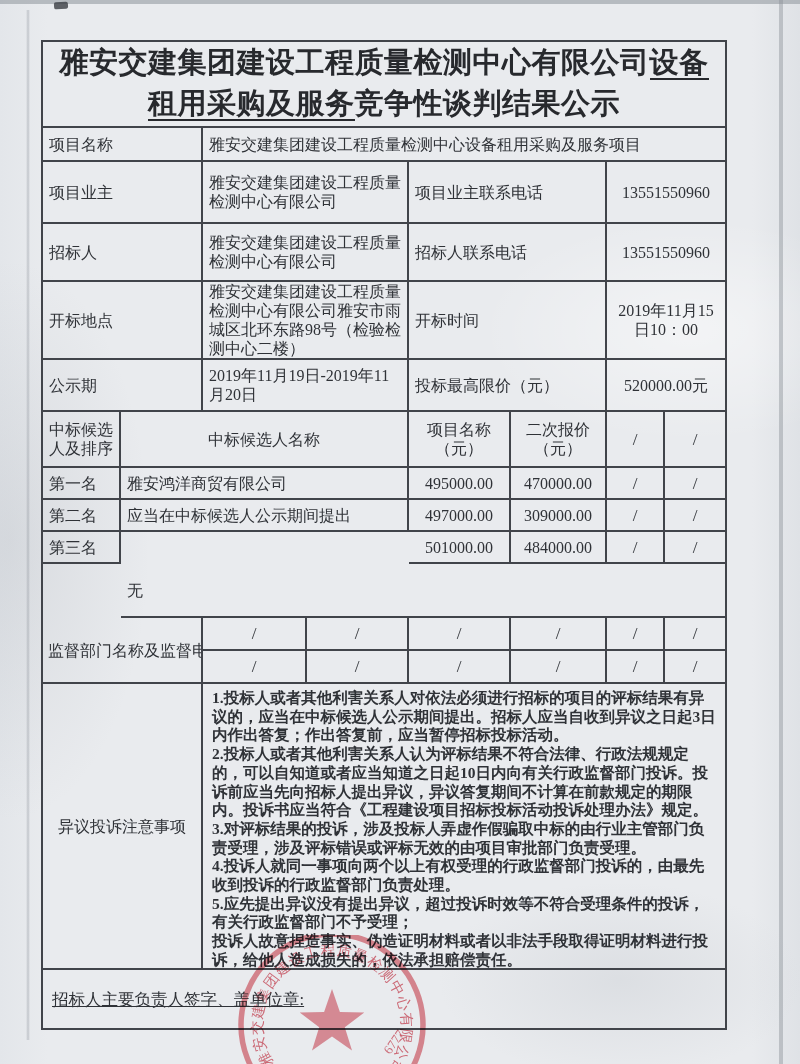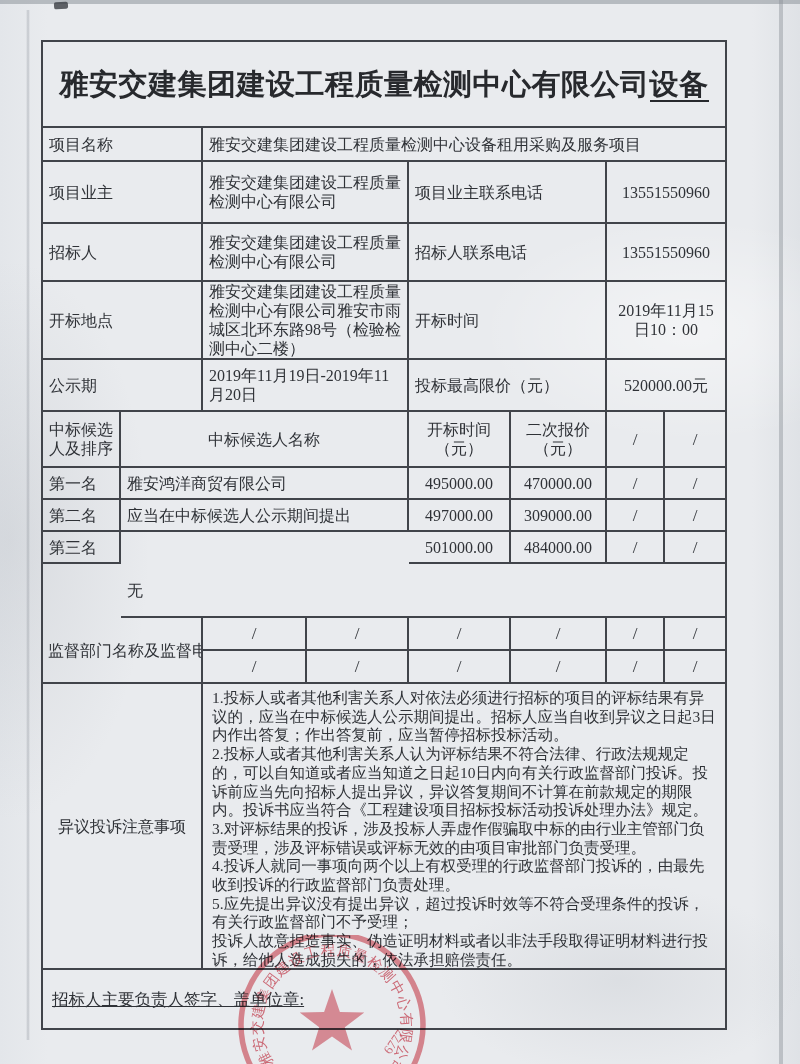--- a/index.html
+++ b/index.html
@@ -32,48 +32,49 @@
     display:flex;align-items:center;
     font-size:16px;line-height:19px;
     padding:2px 6px;box-sizing:border-box;
     overflow:hidden;
   }
   .er{border-right:none;}
   .eb{border-bottom:none;text-decoration:underline;}
   .ctr{justify-content:center;text-align:center;}
   .lft{justify-content:flex-start;text-align:left;}
   .title-cell{
-    flex-direction:column;justify-content:center;
+    flex-direction:column;justify-content:flex-end;
     font-size:29px;font-weight:bold;line-height:41px;letter-spacing:.5px;
     text-align:center;color:#27292d;
   }
   .title-cell .ul{border-bottom:2px solid #27292d;padding-bottom:0px;}
   .slash{font-size:17px;}
   .sup-label{white-space:nowrap;overflow:hidden;padding-left:5px;}
   .obj-text{
     flex-direction:column;align-items:flex-start;justify-content:flex-start;
-    padding:5px 8px 4px 9px;font-size:15.5px;line-height:18.7px;
+    padding:5px 8px 4px 9px;font-size:15.5px;line-height:18.7px;font-weight:bold;
   }
   .obj-text div{margin:0;}
   .sig-cell{padding-left:9px;font-size:16.5px;}
   .seal{position:absolute;left:222px;top:935px;mix-blend-mode:multiply;pointer-events:none;}
 </style>
 </head>
 <body>
 
 <div class="page">
   <div class="scan-top-edge"></div>
   <div class="scan-top-mark"></div>
   <div class="scan-left-crease"></div>
   <div class="scan-right-edge"></div>
 
   <div class="doc-table">
 
     <div class="c er title-cell" style="grid-area:1/1/2/9">
       <div><span>雅安交建集团建设工程质量检测中心有限公司</span><span class="ul">设备</span></div>
+      <div><span class="ul">租用采购及服务</span><span>竞争性谈判结果公示</span></div>
     </div>
 
     <div class="c lft" style="grid-area:2/1/3/3">项目名称</div>
     <div class="c er lft" style="grid-area:2/3/3/9">雅安交建集团建设工程质量检测中心设备租用采购及服务项目</div>
 
     <div class="c lft" style="grid-area:3/1/4/3">项目业主</div>
     <div class="c lft" style="grid-area:3/3/4/5">雅安交建集团建设工程质量检测中心有限公司</div>
     <div class="c lft" style="grid-area:3/5/4/7">项目业主联系电话</div>
     <div class="c er ctr" style="grid-area:3/7/4/9">13551550960</div>
 
@@ -87,21 +88,21 @@
     <div class="c lft" style="grid-area:5/5/6/7">开标时间</div>
     <div class="c er ctr" style="grid-area:5/7/6/9">2019年11月15日10：00</div>
 
     <div class="c lft" style="grid-area:6/1/7/3">公示期</div>
     <div class="c lft" style="grid-area:6/3/7/5">2019年11月19日-2019年11月20日</div>
     <div class="c lft" style="grid-area:6/5/7/7">投标最高限价（元）</div>
     <div class="c er ctr" style="grid-area:6/7/7/9">520000.00元</div>
 
     <div class="c ctr" style="grid-area:7/2/8/5">中标候选人名称</div>
     <div class="c ctr" style="grid-area:7/1/8/2">中标候选人及排序</div>
-    <div class="c ctr" style="grid-area:7/5/8/6">开标时间（元）</div>
+    <div class="c ctr" style="grid-area:7/5/8/6">项目名称（元）</div>
     <div class="c ctr" style="grid-area:7/6/8/7">二次报价（元）</div>
     <div class="c ctr slash" style="grid-area:7/7/8/8">/</div>
     <div class="c er ctr slash" style="grid-area:7/8/8/9">/</div>
 
     <div class="c lft" style="grid-area:8/1/9/2">第一名</div>
     <div class="c lft" style="grid-area:8/2/9/5">雅安鸿洋商贸有限公司</div>
     <div class="c ctr" style="grid-area:8/5/9/6">495000.00</div>
     <div class="c ctr" style="grid-area:8/6/9/7">470000.00</div>
     <div class="c ctr slash" style="grid-area:8/7/9/8">/</div>
     <div class="c er ctr slash" style="grid-area:8/8/9/9">/</div>

